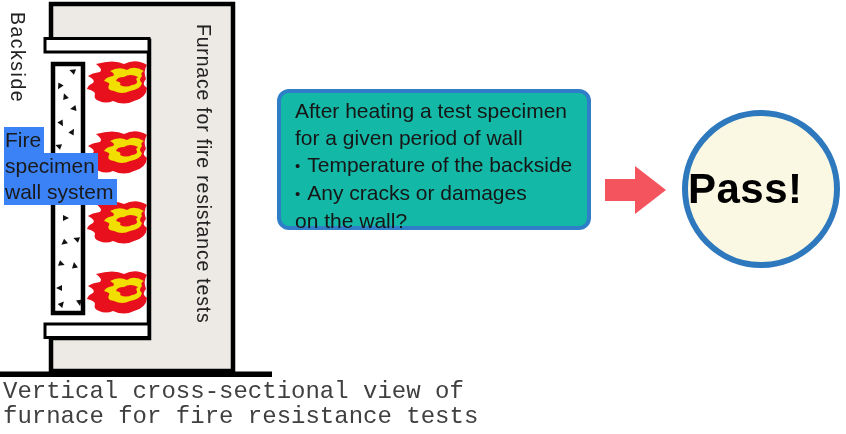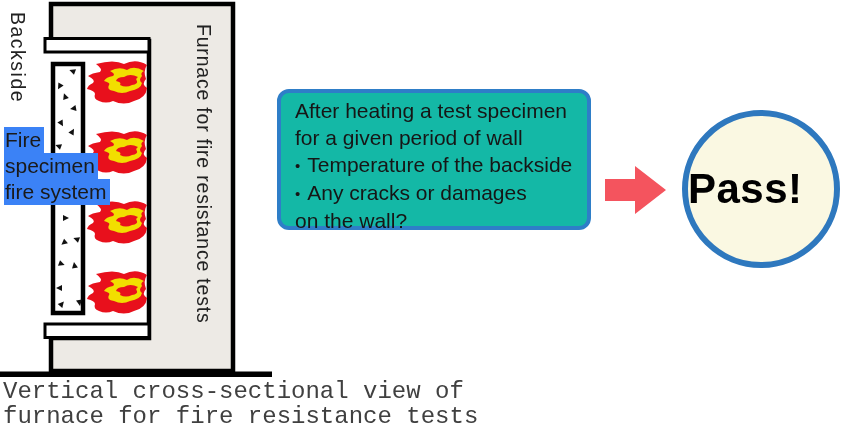--- a/index.html
+++ b/index.html
@@ -93,21 +93,21 @@
     <use href="#flame" transform="translate(86,268)"></use>
   </svg>
 
   <div class="abs vtext backside">Backside</div>
 
   <div class="abs vtext furnace-label">Furnace for fire resistance tests</div>
 
   <div class="abs wall-label">
     <div><span>Fire</span></div>
     <div><span>specimen</span></div>
-    <div><span>fire system</span></div>
+    <div><span>wall system</span></div>
   </div>
 
   <div class="abs caption">
     <div>Vertical cross-sectional view of</div>
     <div>furnace for fire resistance tests</div>
   </div>
 
   <div class="abs callout">
     <div class="intro">
       <div>After heating a test specimen</div>

